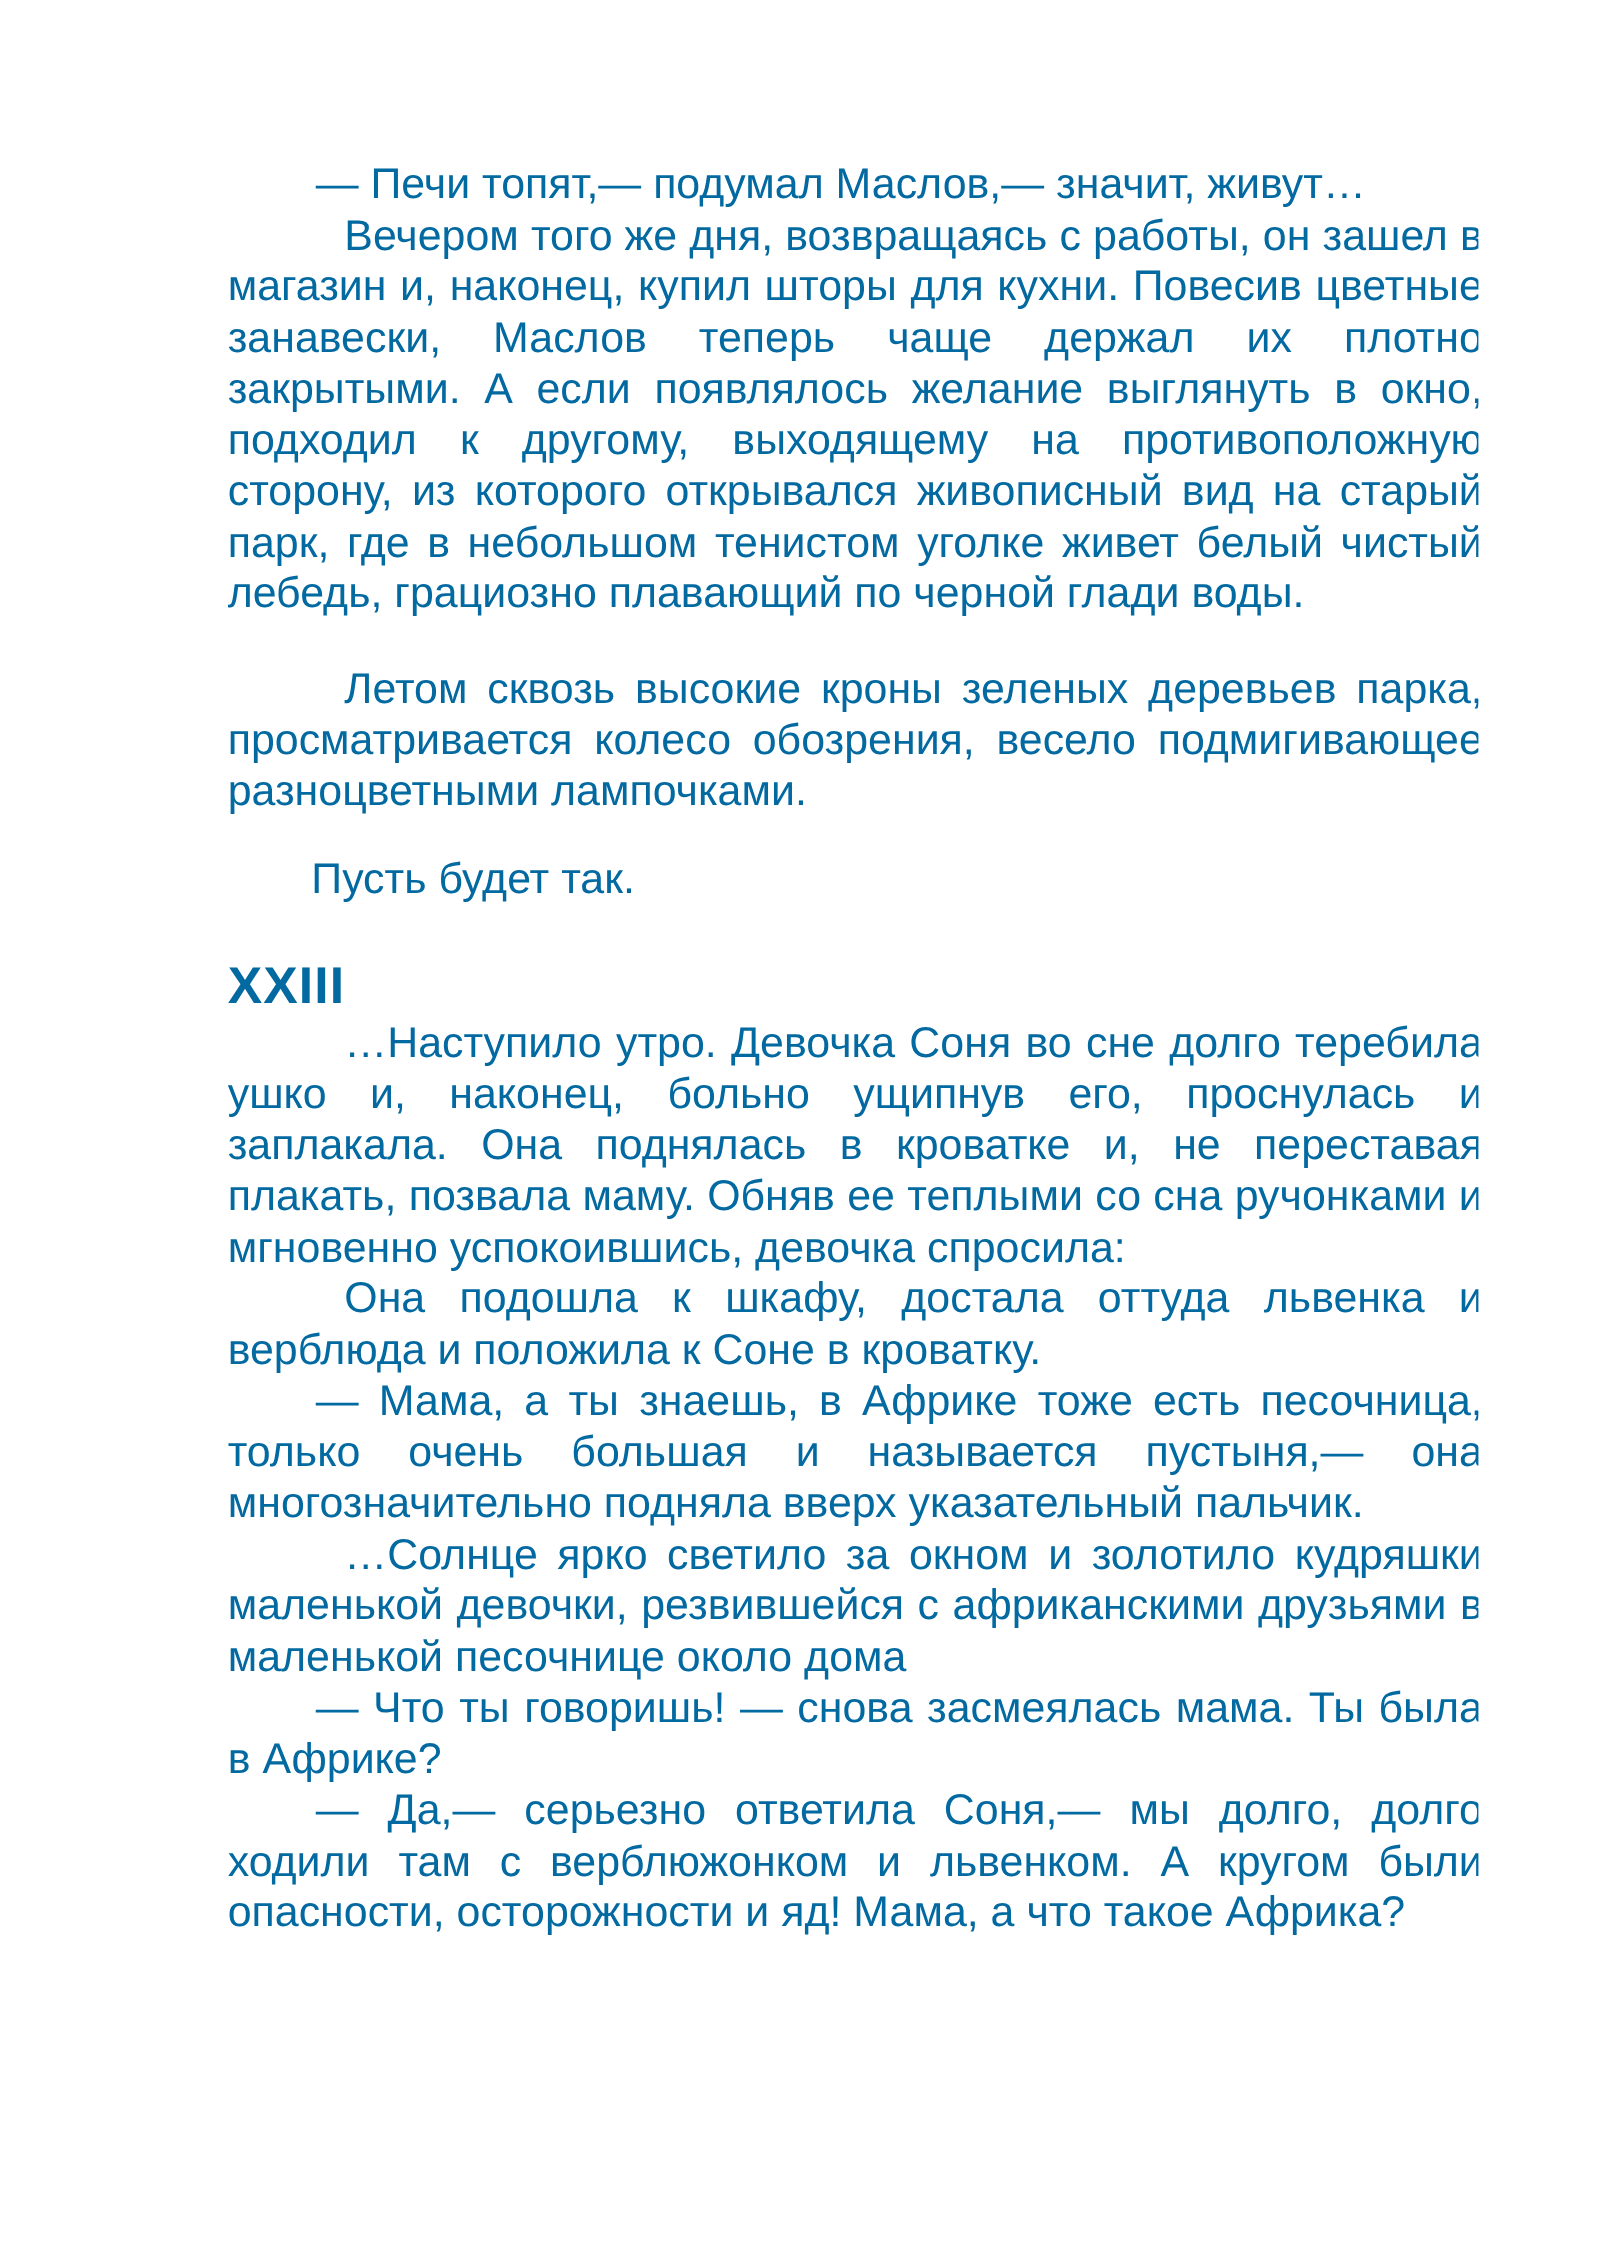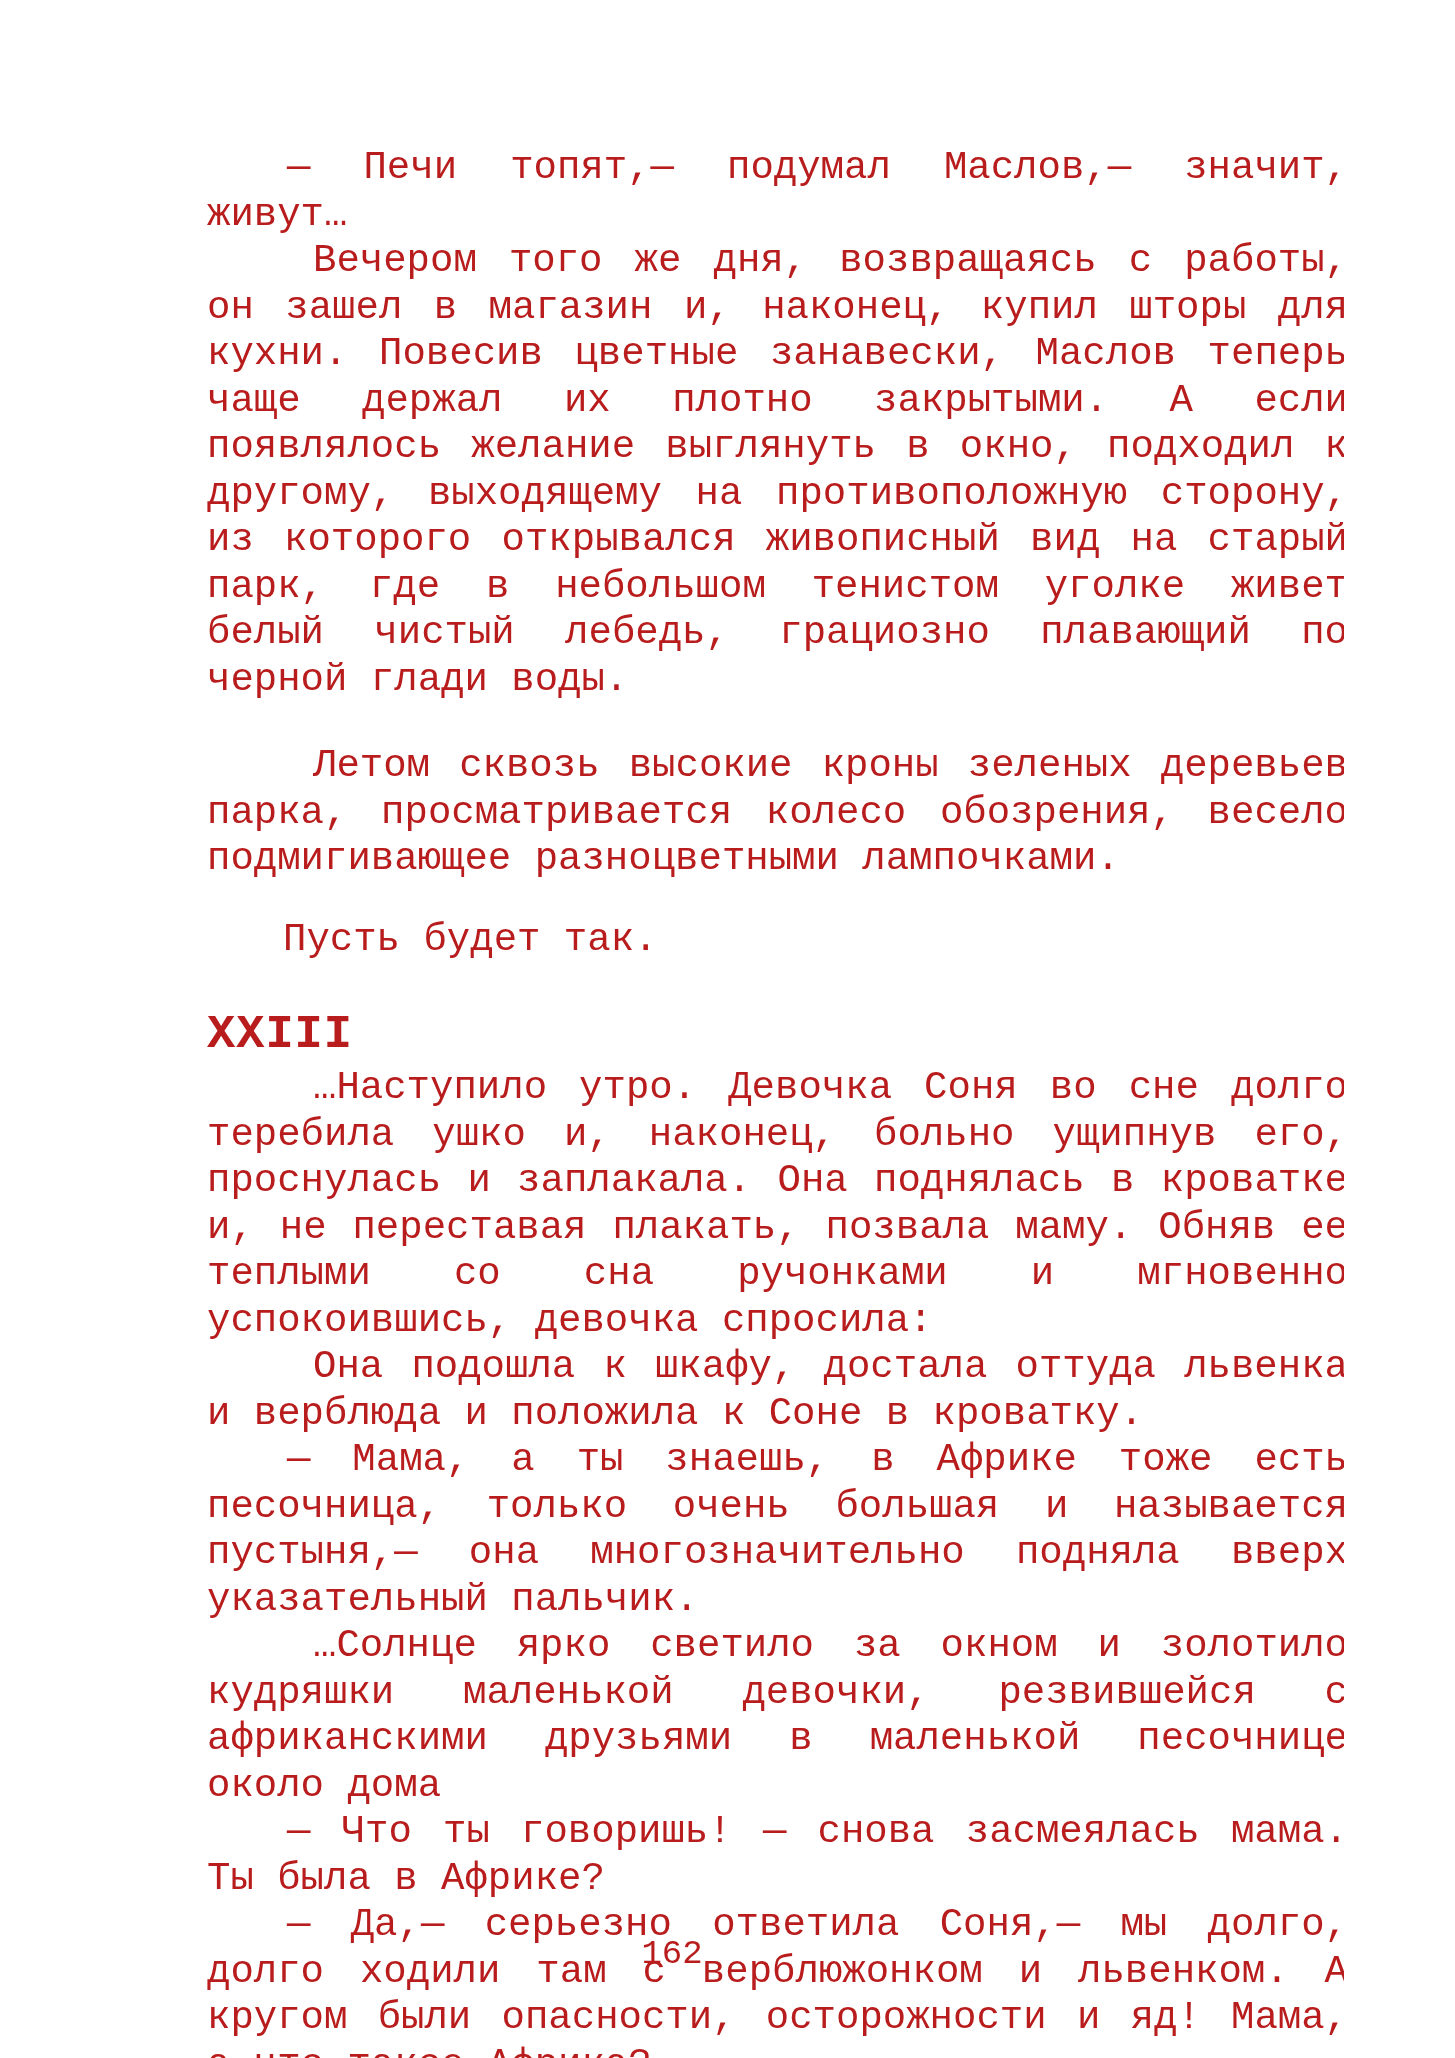--- a/index.html
+++ b/index.html
@@ -5,22 +5,22 @@
   html, body {
     margin: 0;
     padding: 0;
     background: #ffffff;
   }
   .page {
     position: relative;
     width: 1344px;
     height: 2058px;
     background: #ffffff;
-    color: #b91c1c;
-    font-family: Liberation Mono, monospace;
+    color: #0369a1;
+    font-family: Liberation Sans, sans-serif;
     overflow: hidden;
   }
   .text-block {
     position: absolute;
     left: 207px;
     top: 145px;
     width: 1141px;
     font-size: 39px;
     line-height: 46.5px;
     text-align: justify;
@@ -68,14 +68,13 @@
     <h2 class="chapter-heading">XXIII</h2>
 
     <p class="para indent-narr">…Наступило утро. Девочка Соня во сне долго теребила ушко и, наконец, больно ущипнув его, проснулась и заплакала. Она поднялась в кроватке и, не переставая плакать, позвала маму. Обняв ее теплыми со сна ручонками и мгновенно успокоившись, девочка спросила:</p>
     <p class="para indent-narr">Она подошла к шкафу, достала оттуда львенка и верблюда и положила к Соне в кроватку.</p>
     <p class="para indent-dialog">— Мама, а ты знаешь, в Африке тоже есть песочница, только очень большая и называется пустыня,— она многозначительно подняла вверх указательный пальчик.</p>
     <p class="para indent-narr">…Солнце ярко светило за окном и золотило кудряшки маленькой девочки, резвившейся с африканскими друзьями в маленькой песочнице около дома</p>
     <p class="para indent-dialog">— Что ты говоришь! — снова засмеялась мама. Ты была в Африке?</p>
     <p class="para indent-dialog">— Да,— серьезно ответила Соня,— мы долго, долго ходили там с верблюжонком и львенком. А кругом были опасности, осторожности и яд! Мама, а что такое Африка?</p>
   </main>
 
-  <footer class="page-number">162</footer>
 </div>
 
 </body></html>

